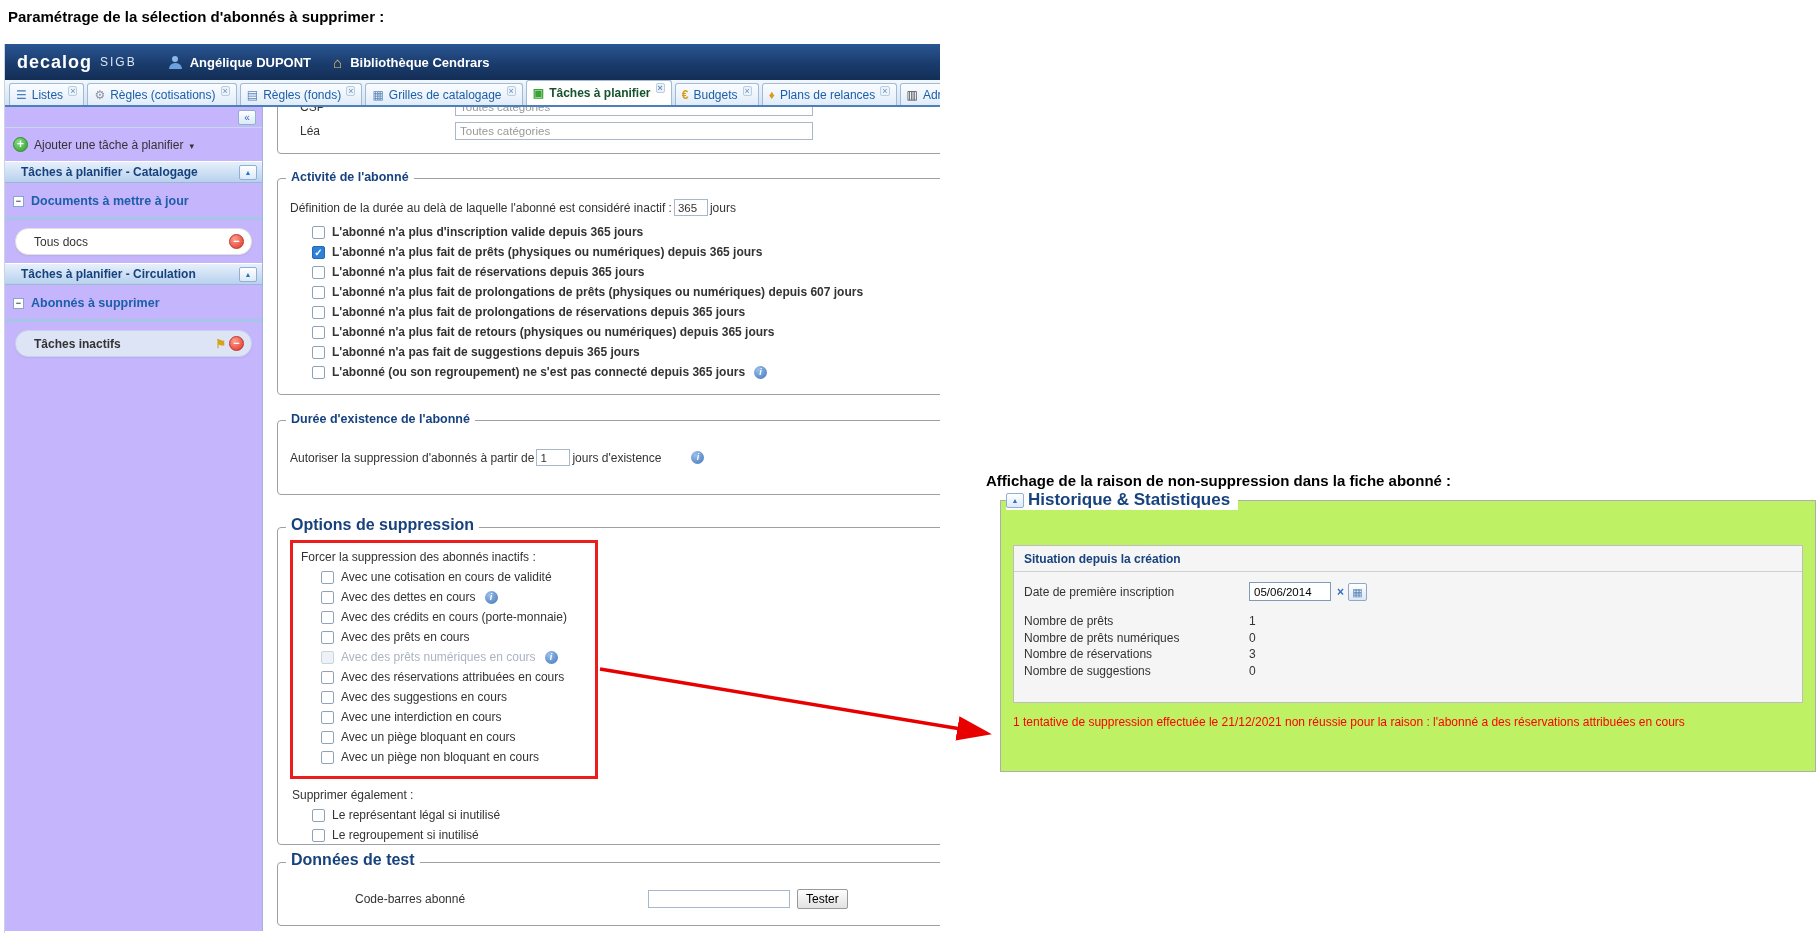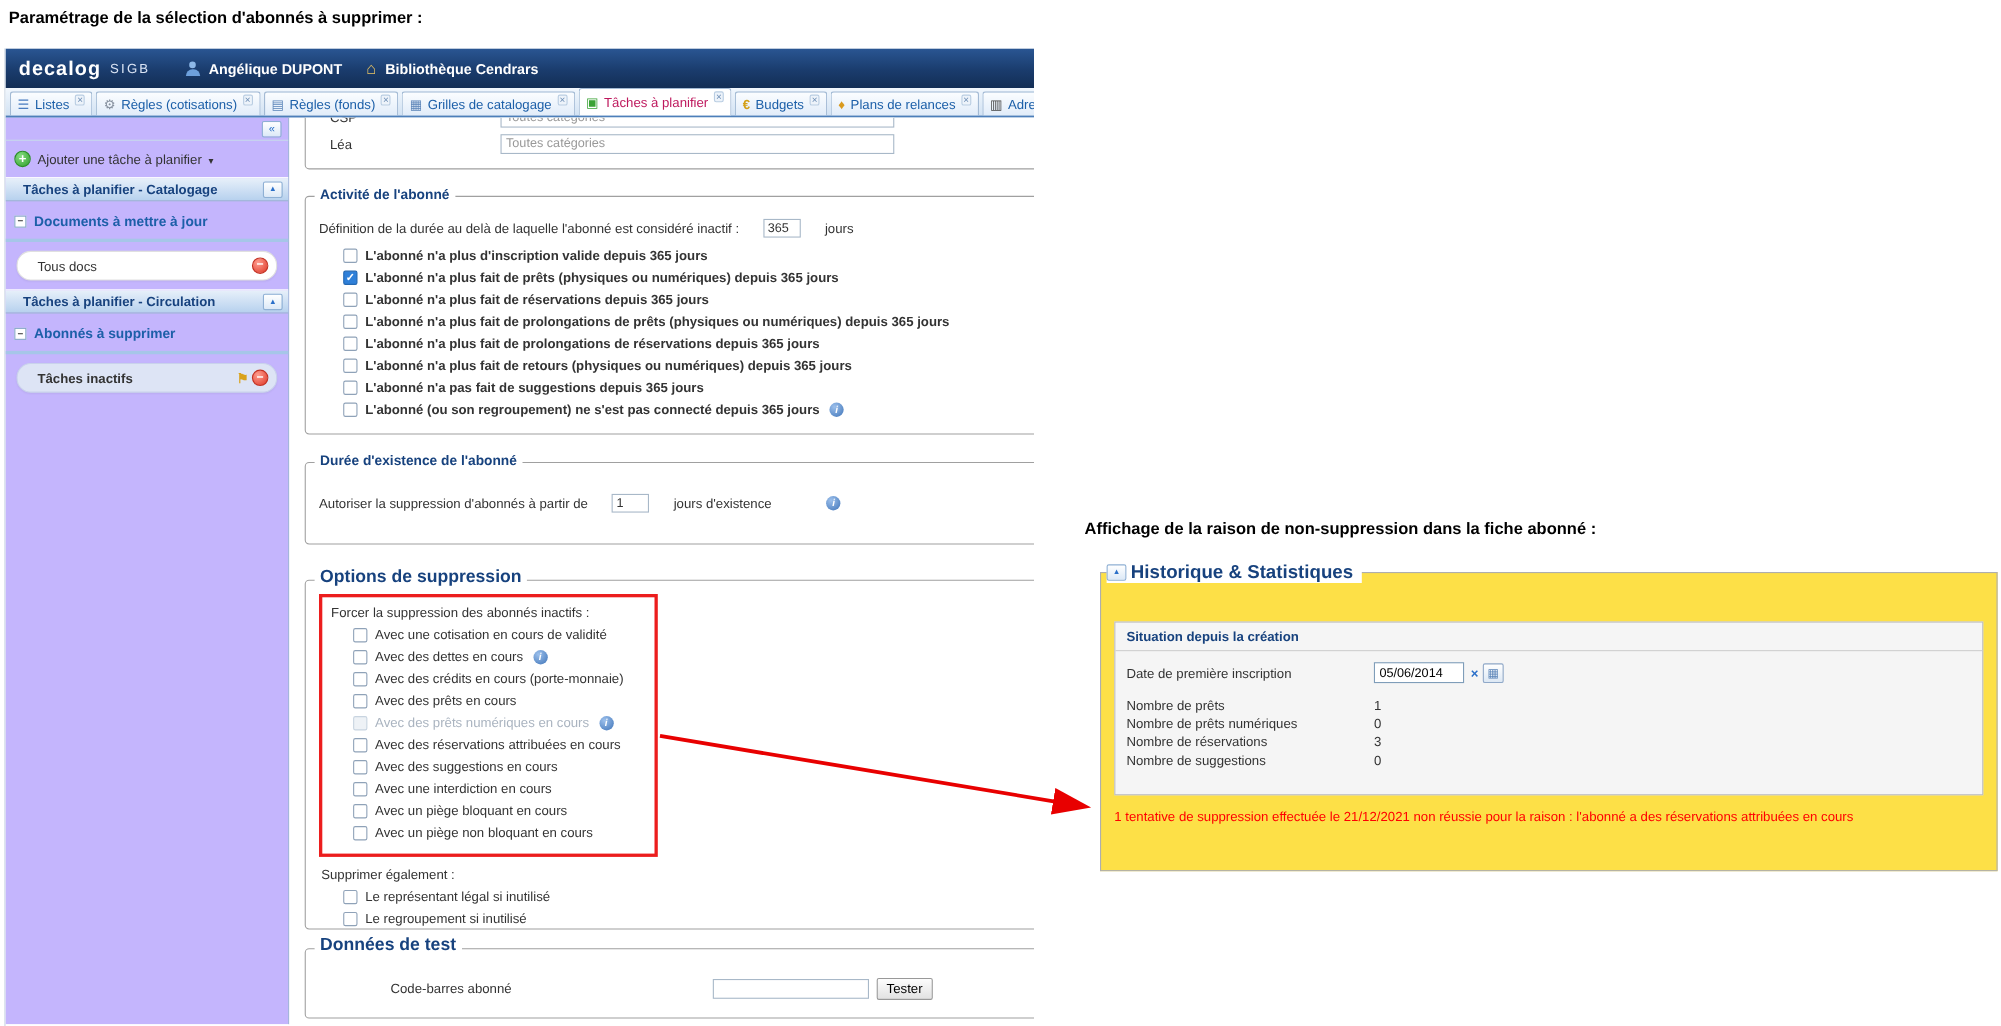--- a/index.html
+++ b/index.html
@@ -17,21 +17,21 @@
   .logo { color:#fff; font-size:18px; letter-spacing:1px; font-weight:bold; }
   .logo-suffix { color:#dbe5f5; font-size:12px; margin-right:24px; letter-spacing:2px; }
   .person-icon { width:13px; height:13px; position:relative; display:inline-block; }
   .person-icon::before { content:""; position:absolute; left:3.5px; top:0; width:6px; height:6px; border-radius:50%; background:#8db8e8; }
   .person-icon::after { content:""; position:absolute; left:0; bottom:0; width:13px; height:6px; border-radius:6px 6px 0 0; background:#6da0dc; }
   .home-icon::before { content:"⌂"; color:#e9c463; font-size:15px; font-weight:bold; }
   .appbar .who { color:#fff; font-weight:bold; font-size:13px; margin-right:14px; }
 
   .tabbar { height:27px; background:linear-gradient(#f1f7fd,#d2e2f3); border-bottom:2px solid #4d7fba; display:flex; align-items:flex-end; gap:3px; padding:2px 0 0 4px; overflow:hidden; white-space:nowrap; }
   .tab { height:22px; display:flex; align-items:center; gap:5px; padding:0 6px; border:1px solid #a3bad4; border-bottom:none; border-radius:3px 3px 0 0; background:linear-gradient(#fbfdff,#e1ecf9); color:#1c5fa8; flex-shrink:0; cursor:pointer; }
-  .tab.active { background:#fff; color:#be185d; font-weight:normal; height:25px; }
+  .tab.active { background:#fff; color:#14532d; font-weight:bold; height:25px; }
   .tab .close { font-size:9px; line-height:8px; color:#6c8db4; border:1px solid #b9cde2; border-radius:2px; background:#edf3fa; padding:0 1px; align-self:flex-start; margin-top:2px; }
   .tab .close::before { content:"×"; }
   .ticon { font-size:12px; line-height:12px; }
   .ticon.list-icon::before  { content:"☰"; color:#4a7cc0; }
   .ticon.gear-icon::before  { content:"⚙"; color:#8892a0; }
   .ticon.rules-icon::before { content:"▤"; color:#5b84b8; }
   .ticon.grid-icon::before  { content:"▦"; color:#5b84b8; }
   .ticon.task-icon::before  { content:"▣"; color:#3aa335; }
   .ticon.euro-icon::before  { content:"€"; color:#d4a017; font-weight:bold; }
   .ticon.horn-icon::before  { content:"♦"; color:#d99a1f; }
@@ -68,21 +68,21 @@
   #fs-filters  { top:-24px; height:71px; border-radius:0 0 4px 4px; }
   #fs-activity { top:71px;  height:217px; }
   #fs-duree    { top:313px; height:75px; }
   #fs-options  { top:420px; height:318px; }
   #fs-test     { top:755px; height:64px; }
 
   .frow { position:absolute; display:flex; align-items:center; }
   .frow .flabel { width:155px; }
   .filter-input { width:358px; height:18px; border:1px solid #a8b8c8; color:#999; font-size:11.5px; padding:1px 4px; font-family:"Liberation Sans",sans-serif; }
 
-  .inline-line { display:flex; align-items:center; gap:22px; }
+  .inline-line { display:flex; align-items:center; gap:2px; }
   .small-input { width:34px; height:17px; border:1px solid #a8b8c8; font-size:11.5px; padding:1px 3px; color:#333; font-family:"Liberation Sans",sans-serif; }
 
   .cb-list { margin-top:6px;font-weight:bold; }
   .cb-row { display:flex; align-items:center; height:20px; padding-left:22px; }
   .cb { width:13px; height:13px; border:1px solid #8fa2b8; border-radius:2px; background:#fff; flex-shrink:0; cursor:pointer; }
   .cb.checked { background:#2f80d9; border-color:#2468b2; }
   .cb.checked::before { content:"✓"; color:#fff; font-size:10px; line-height:12px; display:block; text-align:center; }
   .cb-label { margin-left:7px; cursor:pointer; }
   .cb-row.disabled .cb { background:#eef2f6; border-color:#c8d4e0; }
   .cb-row.disabled .cb-label { color:#aab4c0; }
@@ -95,21 +95,21 @@
   #fs-test .content { padding:26px 12px 0 77px; display:flex; align-items:center; }
   #fs-test .flabel { width:293px; }
   .barcode-input { width:142px; height:18px; border:1px solid #a8b8c8; padding:1px 4px; font-family:"Liberation Sans",sans-serif; }
   .btn { margin-left:7px; padding:2px 8px; background:linear-gradient(#fdfdfd,#e2e2e2); border:1px solid #999; border-radius:2px; font-size:12px; cursor:pointer; font-family:"Liberation Sans",sans-serif; }
 
   .red-box { border:3px solid #ec1d1d; width:308px; padding:5px 0 9px 6px; }
   .group-label { margin:2px 0 3px 2px; }
   .also-block { margin-top:9px; }
 
   
-  #hist-fs { position:absolute; left:1000px; top:520px; width:816px; height:272px; background:#fde047; border:1px solid #aeaeae; }
+  #hist-fs { position:absolute; left:1000px; top:500px; width:816px; height:272px; background:#bef264; border:1px solid #aeaeae; }
   #hist-fs .legend-row { position:absolute; top:-11px; left:5px; display:flex; align-items:center; gap:4px; background:#fff; padding-right:8px; }
   #hist-fs .legend-row .ltext { font-weight:bold; font-size:17px; color:#17427e; }
   .inner-box { margin:44px 12px 0; border:1px solid #bdbdbd; background:#f5f5f5; height:158px; }
   .inner-box .box-header { padding:6px 10px 5px; font-weight:bold; color:#17427e; border-bottom:1px solid #cfcfcf; }
   .date-row { display:flex; align-items:center; padding:10px 10px 6px; }
   .date-row .flabel, .stat-row .flabel { width:225px; color:#333; }
   .date-input { width:82px; height:19px; border:1px solid #7f9db9; padding:1px 4px; font-size:11.5px; font-family:"Liberation Sans",sans-serif; }
   .x-clear { color:#2a6fc9; font-weight:bold; margin:0 4px 0 6px; cursor:pointer; }
   .x-clear::before { content:"×"; }
   .cal-btn { width:19px; height:18px; border:1px solid #8fa8c8; background:linear-gradient(#fff,#dde8f4); border-radius:2px; text-align:center; cursor:pointer; }
@@ -260,21 +260,21 @@
                   <span class="cb-label">L'abonné n'a plus fait de prêts (physiques ou numériques) depuis 365 jours</span>
 
                 </div>
                 <div class="cb-row">
                   <span class="cb"></span>
                   <span class="cb-label">L'abonné n'a plus fait de réservations depuis 365 jours</span>
 
                 </div>
                 <div class="cb-row">
                   <span class="cb"></span>
-                  <span class="cb-label">L'abonné n'a plus fait de prolongations de prêts (physiques ou numériques) depuis 365 jours</span>
+                  <span class="cb-label">L'abonné n'a plus fait de prolongations de prêts (physiques ou numériques) depuis 607 jours</span>
 
                 </div>
                 <div class="cb-row">
                   <span class="cb"></span>
                   <span class="cb-label">L'abonné n'a plus fait de prolongations de réservations depuis 365 jours</span>
 
                 </div>
                 <div class="cb-row">
                   <span class="cb"></span>
                   <span class="cb-label">L'abonné n'a plus fait de retours (physiques ou numériques) depuis 365 jours</span>

